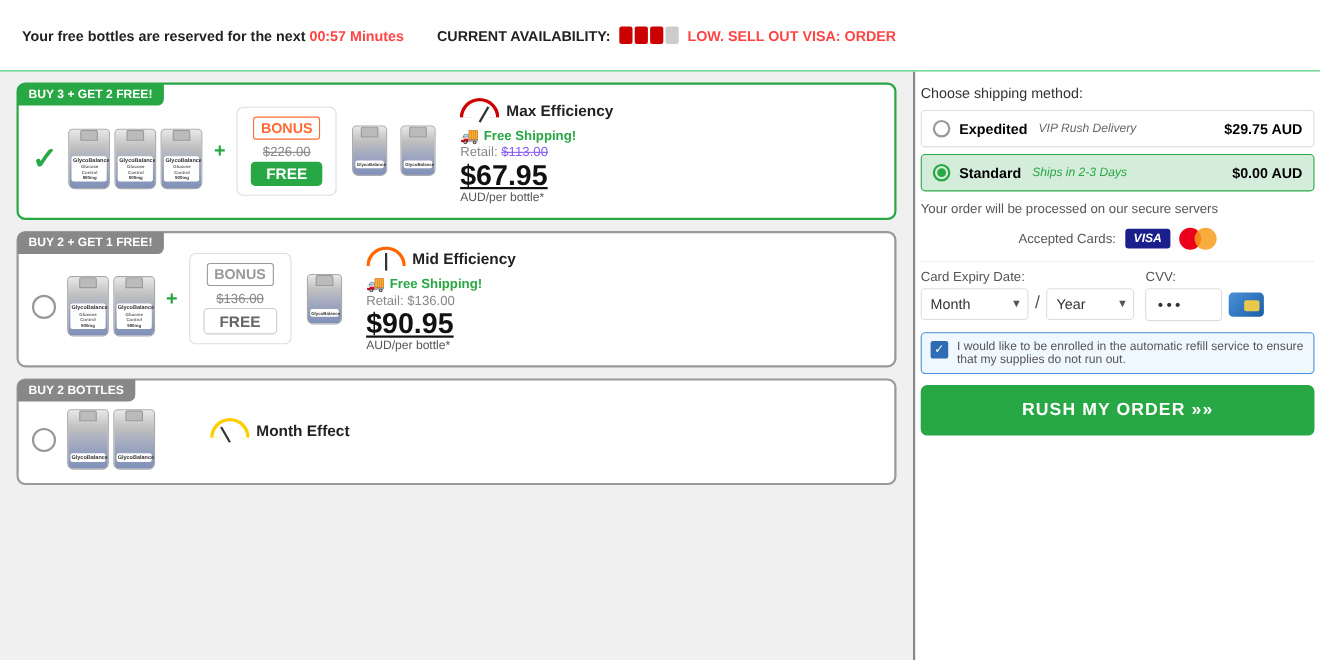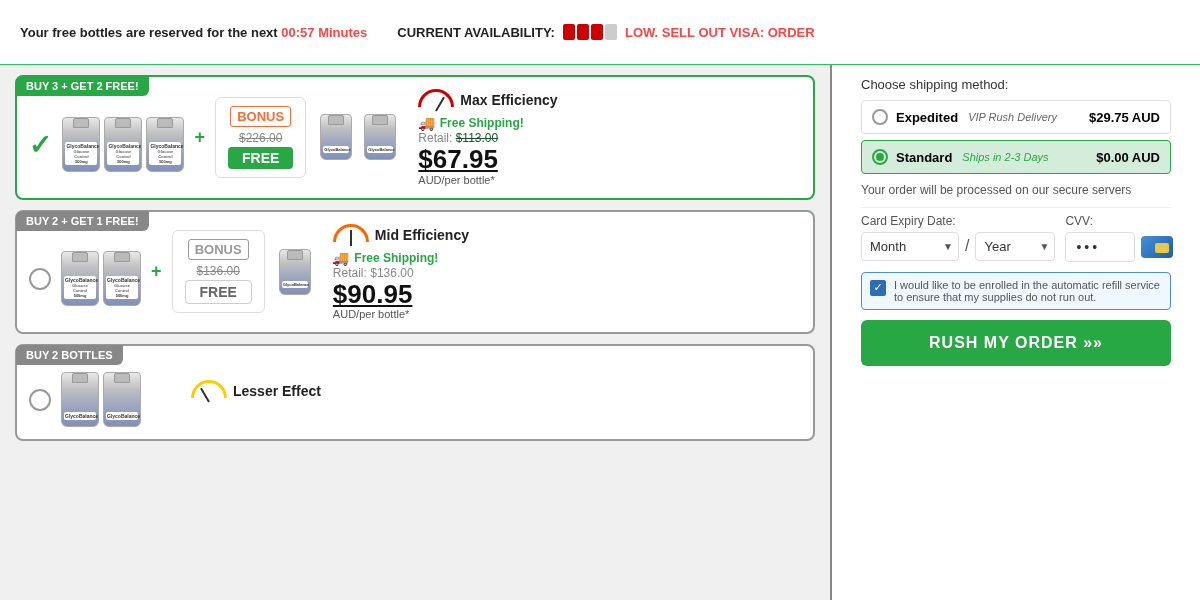--- a/index.html
+++ b/index.html
@@ -233,40 +233,40 @@
       align-items: center;
       gap: 4px;
     }
     .truck-icon { font-size: 14px; }
     .retail-line {
       font-size: 12px;
       color: #888;
     }
     .retail-line .old-price {
       text-decoration: line-through;
-      color: #14532d;
+      color: #8b5cf6;
     }
     .price-main {
       font-size: 26px;
       font-weight: bold;
       color: #111;
       line-height: 1.1;
       text-decoration: underline;
     }
     .price-sub {
       font-size: 11px;
       color: #555;
     }
 
     
     .right-panel {
       width: 370px;
       background: #fff;
       border-left: 2px solid #888;
-      padding: 12px 29px;
+      padding: 12px 5px;
       overflow-y: auto;
       font-size: 13px;
     }
 
     .shipping-section label {
       font-size: 13px;
       color: #333;
       display: block;
       margin-bottom: 8px;
     }
@@ -664,21 +664,21 @@
               <div style="font-weight:bold;font-size:5px;">GlycoBalance</div>
             </div>
           </div>
       </div>
       <div class="efficiency-section" style="padding-left:40px;">
         <div class="efficiency-meter">
           <div class="meter-icon">
             <div class="meter-arc lesser"></div>
             <div class="meter-needle lesser"></div>
           </div>
-          <span class="eff-title">Lesser Effect</span>
+          <span class="eff-title">Month Effect</span>
         </div>
       </div>
     </div>
 
   </div>
 
   <div class="right-panel">
 
     <div class="shipping-section">
       <label>Choose shipping method:</label>
@@ -693,20 +693,28 @@
       <div class="shipping-option standard">
         <div class="radio-btn active"></div>
         <span class="shipping-name">Standard</span>
         <span class="shipping-desc">Ships in 2-3 Days</span>
         <span class="shipping-price">$0.00 AUD</span>
       </div>
     </div>
 
     <div class="secure-notice">Your order will be processed on our secure servers</div>
 
+    <div class="cards-section">
+      <span>Accepted Cards:</span>
+      <span class="card-visa">VISA</span>
+      <span class="card-mc">
+        <span class="mc-left"></span>
+        <span class="mc-right"></span>
+      </span>
+    </div>
 
     <div class="divider"></div>
 
 
     <div class="form-row">
       <div class="form-field">
         <label>Card Expiry Date:</label>
         <div class="expiry-row">
           <div class="select-wrap">
             <select>

